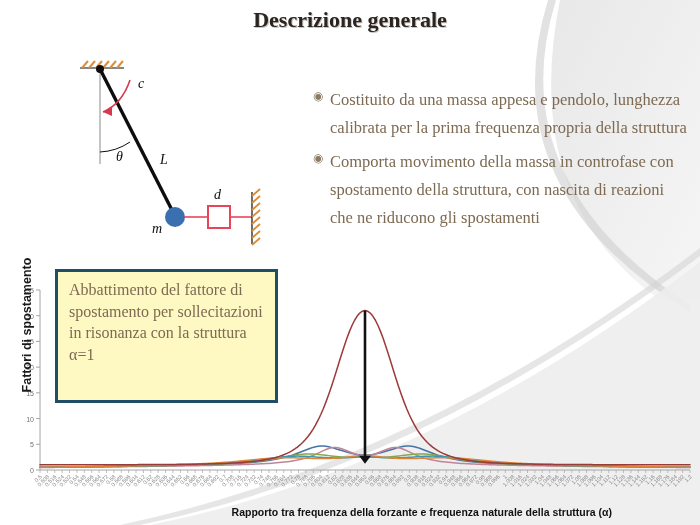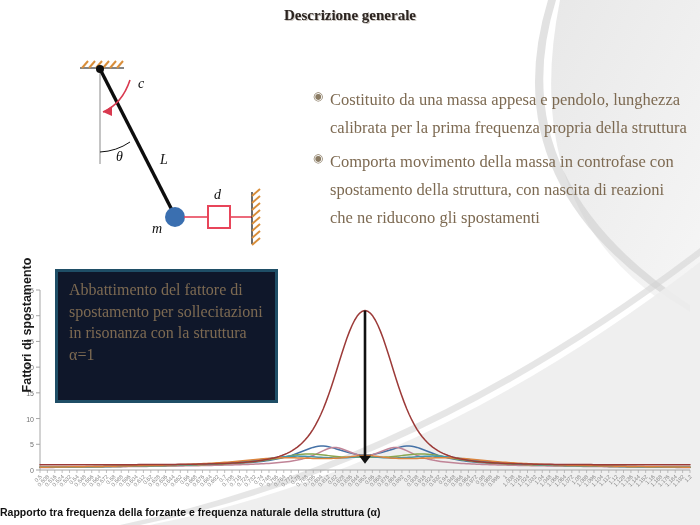--- a/index.html
+++ b/index.html
@@ -16,21 +16,21 @@
   #title-block{position:absolute;left:0;top:4px;width:700px;z-index:3;text-align:center;}
   #slide-title{
     font-family:"Liberation Serif",serif;
     font-size:27px;font-weight:700;color:#2b2420;
     font-variant:small-caps;letter-spacing:.4px;line-height:1.08;
     text-shadow:1.2px 1.2px 0 rgba(150,140,130,.55);
     margin:0;
   }
   #slide-subtitle{
     font-family:"Liberation Serif",serif;
-    font-size:15px;font-weight:700;color:#2b2420;line-height:1.15;
+    font-size:22px;font-weight:700;color:#2b2420;line-height:1.15;
     text-shadow:1px 1px 0 rgba(150,140,130,.5);
     margin:3px 0 0 0;
   }
 
   
   #bullets{position:absolute;left:313px;top:86px;width:378px;z-index:3;}
   .bullet-row{display:flex;align-items:flex-start;margin-bottom:6px;}
   .bullet-mark{
     flex:0 0 auto;width:17px;font-size:12px;line-height:21px;color:#8a7b63;
     text-align:left;
@@ -39,38 +39,38 @@
     font-family:"Liberation Serif",serif;
     font-size:16.5px;line-height:28px;color:#7d6a52;
   }
 
   
   #pendulum{position:absolute;left:62px;top:56px;width:250px;height:200px;z-index:3;}
 
   
   #callout{
     position:absolute;left:55px;top:269px;width:223px;height:134px;
-    border:3px solid #1f4e66;background:#0f172a;box-sizing:border-box;
+    border:3px solid #1f4e66;background:#fef9c3;box-sizing:border-box;
     padding:7px 10px 0 11px;z-index:4;
   }
   #callout-text{
     font-family:"Liberation Serif",serif;
     font-size:16px;line-height:21.5px;color:#7d6a52;
   }
 
   
   #chart{position:absolute;left:0;top:278px;width:700px;height:247px;z-index:2;}
   #ylabel{
     position:absolute;left:-68px;top:318px;width:190px;
     transform:rotate(-90deg);transform-origin:center center;
     font-family:"Liberation Sans",sans-serif;font-size:12.5px;font-weight:700;
     color:#1a1a1a;text-align:center;z-index:3;
   }
   #xlabel{
-    position:absolute;left:0;top:506px;width:700px;text-align:left;
+    position:absolute;left:0;top:506px;width:612px;text-align:right;
     font-family:"Liberation Sans",sans-serif;font-size:10.5px;font-weight:700;
     color:#111111;z-index:3;
   }
 </style>
 </head>
 <body>
 
 <svg id="bg-deco" width="700" height="525" viewBox="0 0 700 525">
   <defs>
     <linearGradient id="swoosh1" x1="0" y1="0" x2="1" y2="1">

